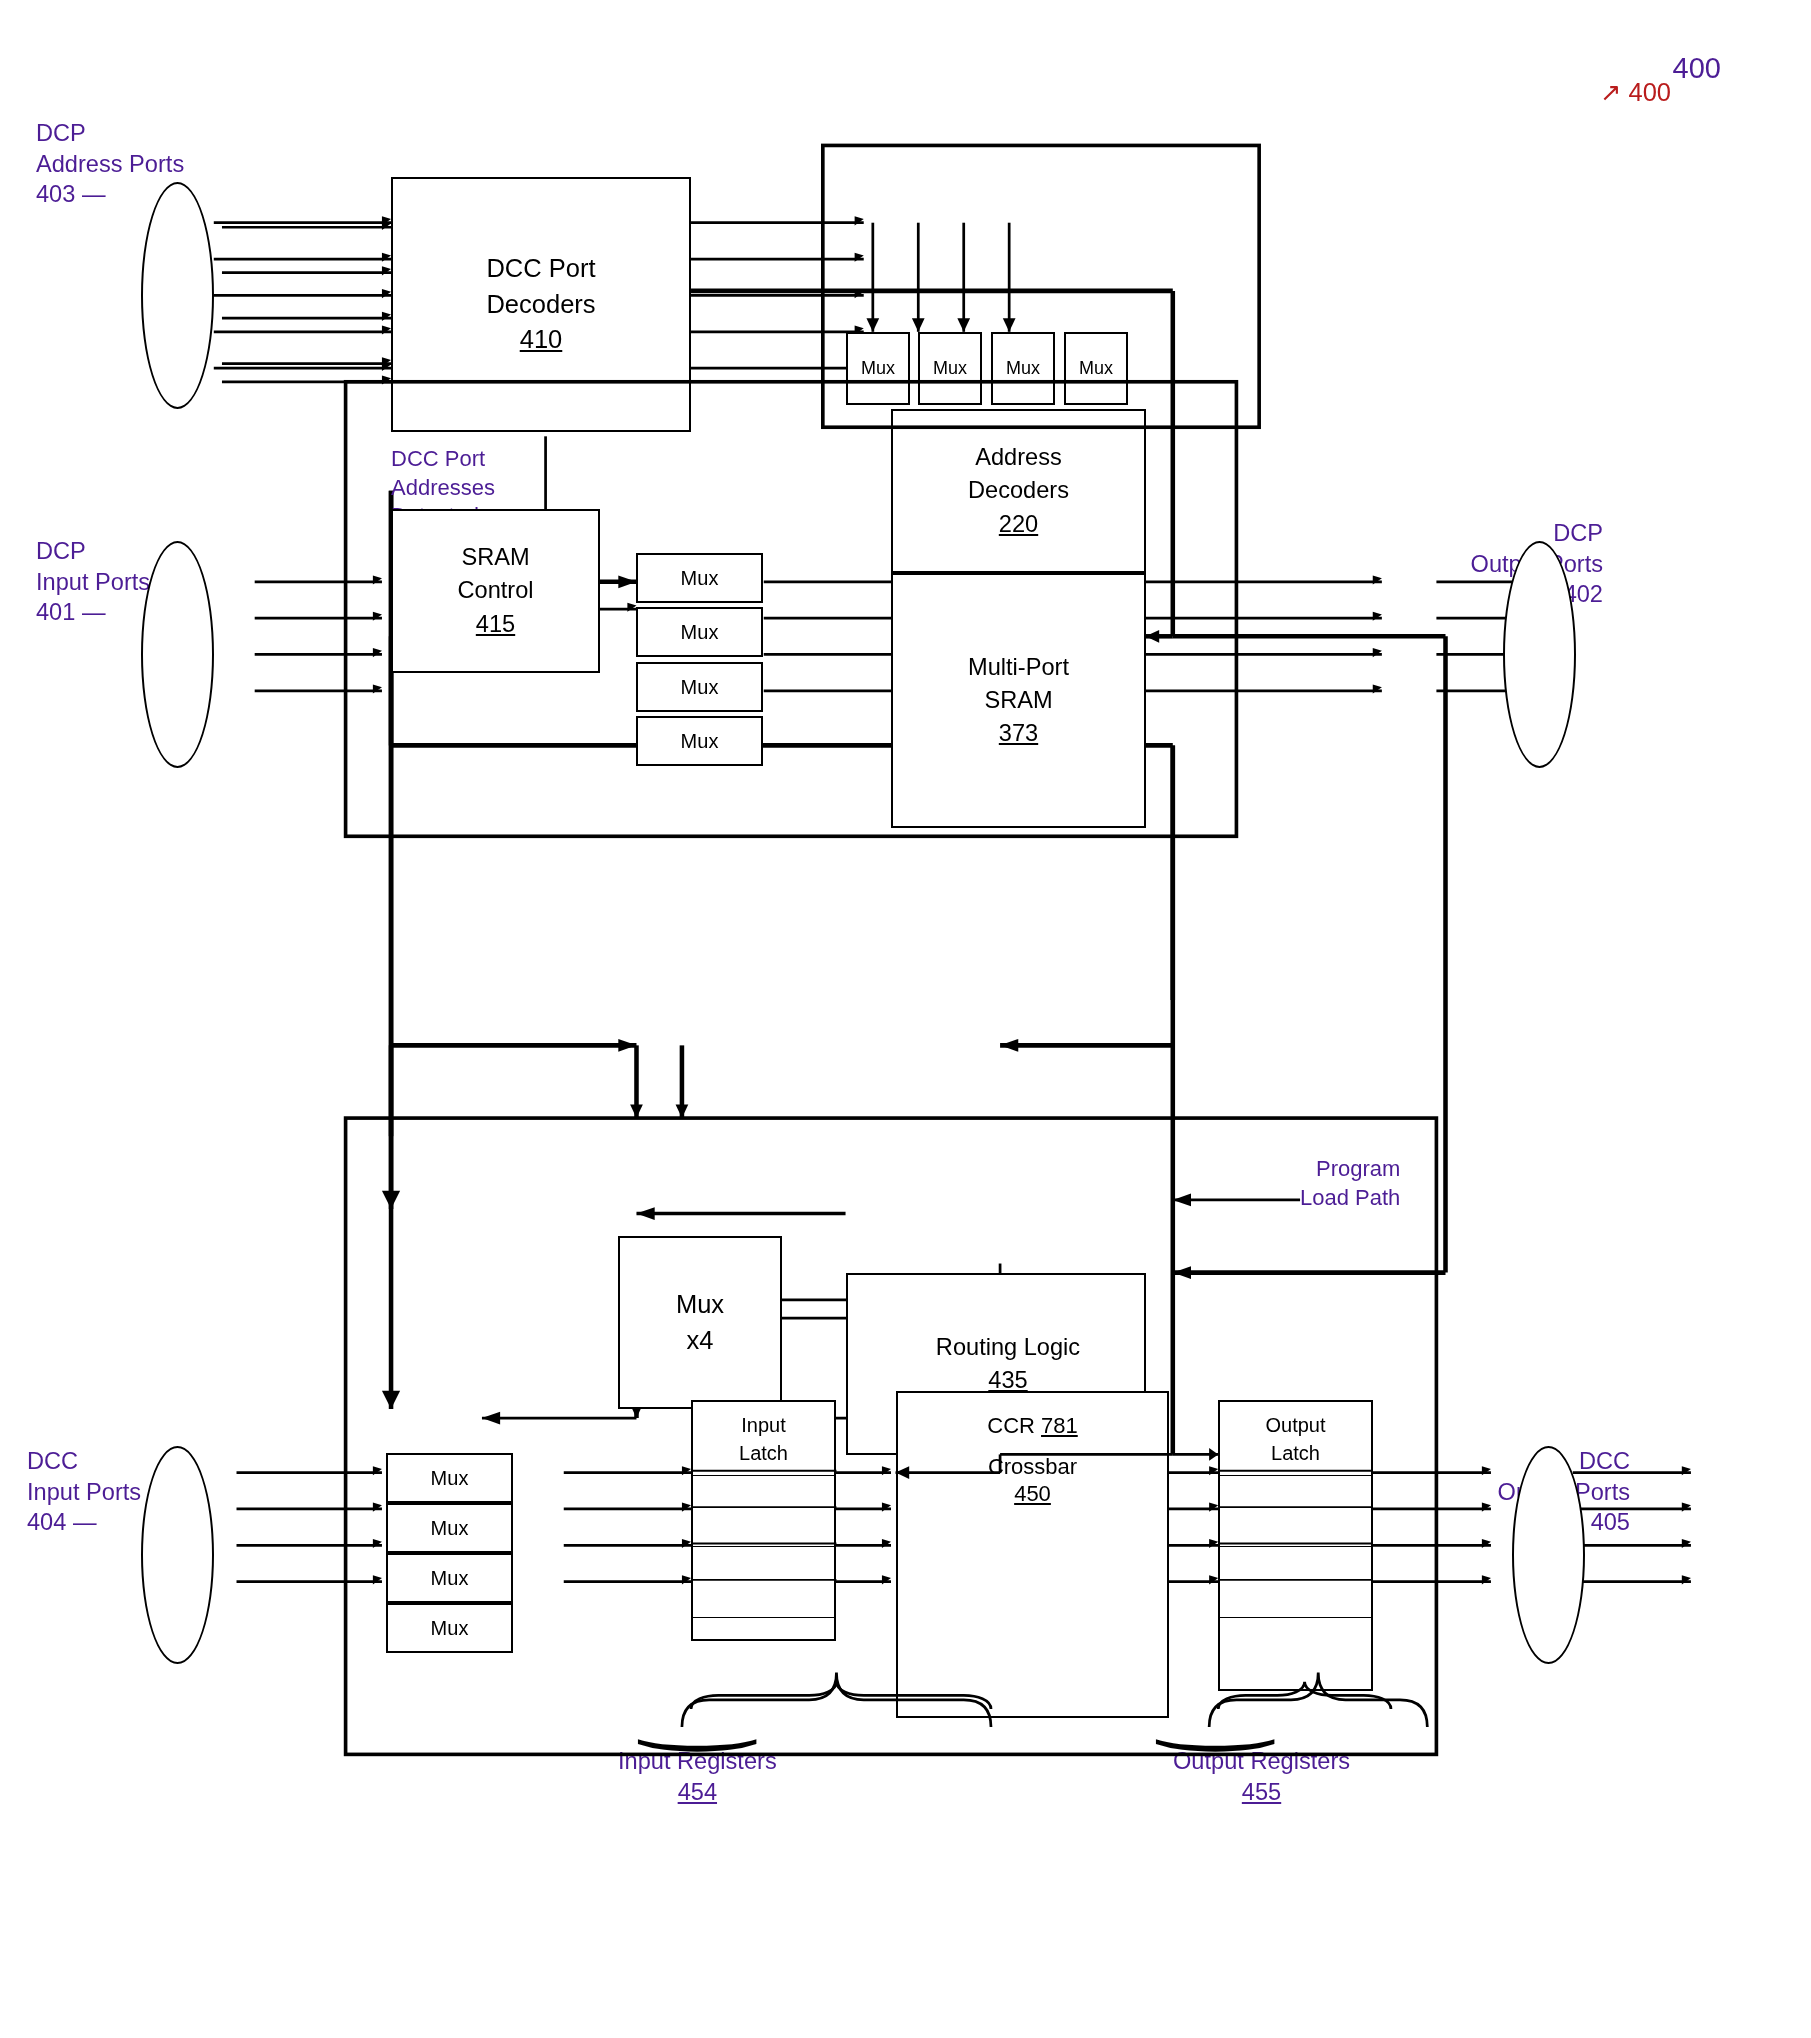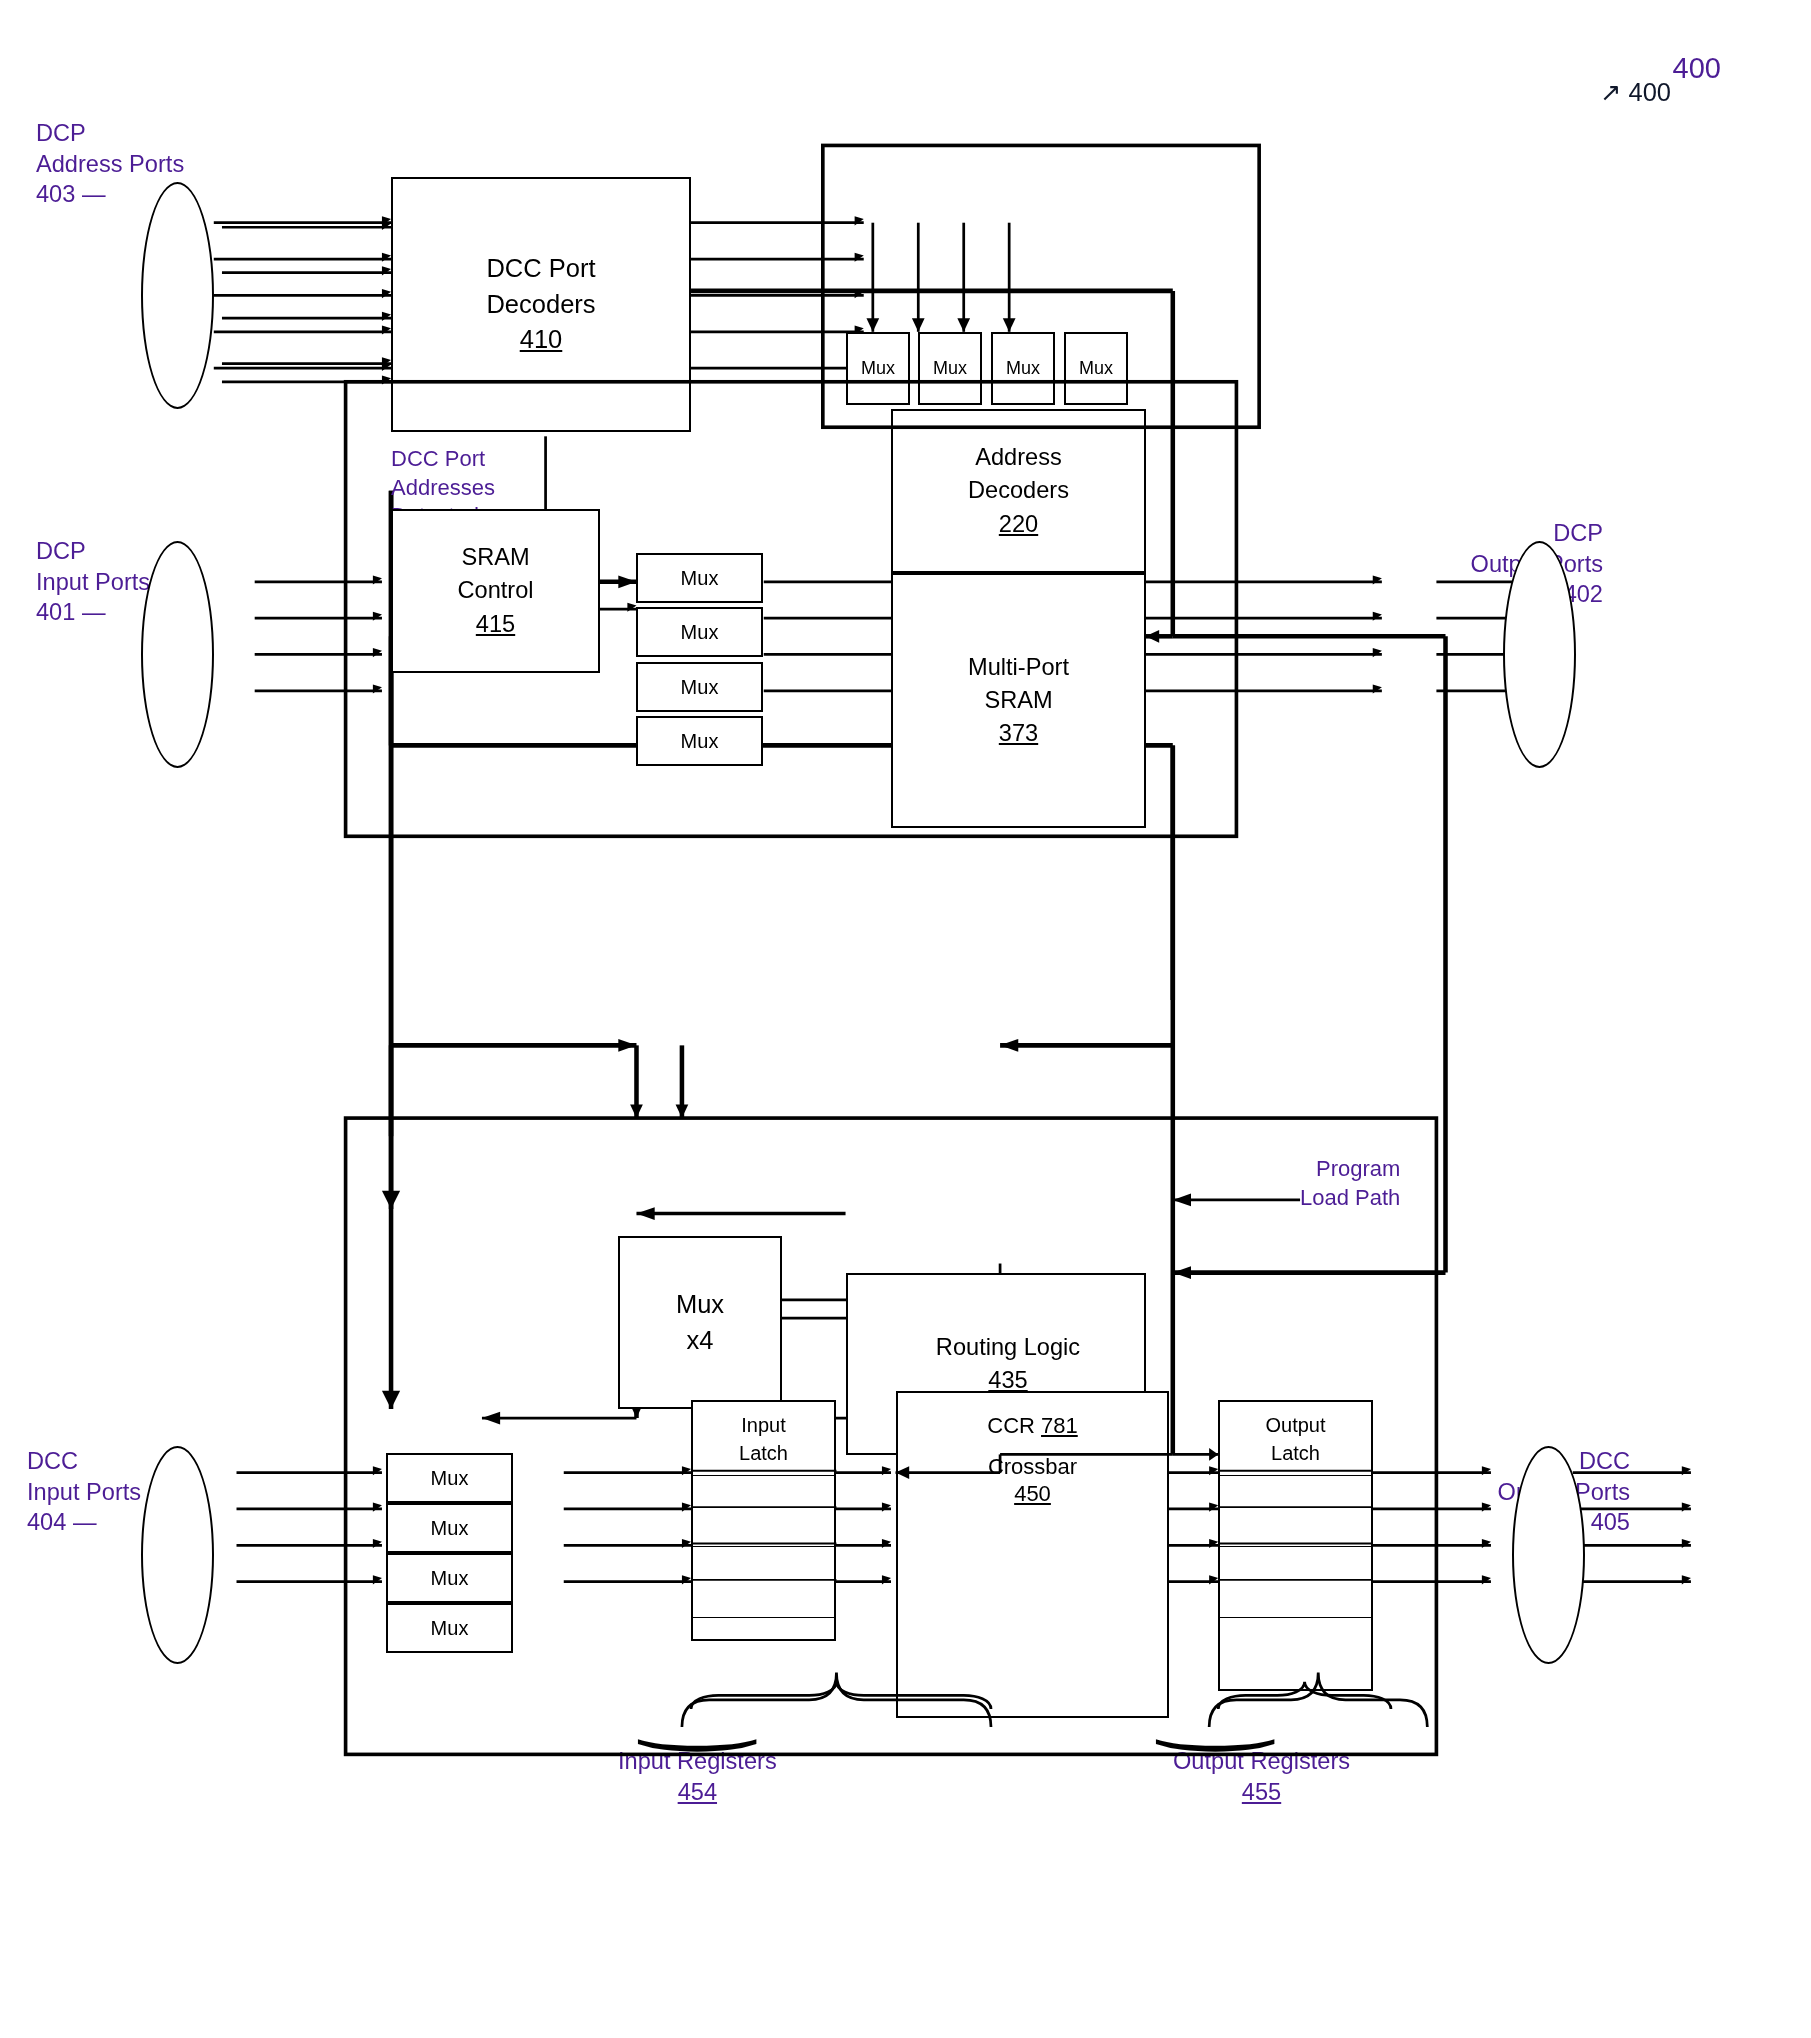--- a/index.html
+++ b/index.html
@@ -235,21 +235,21 @@
     <line x1="820" y1="1430" x2="1020" y2="1430" stroke="#000" stroke-width="3"></line>
     <polygon points="1020,1430 1010,1423 1010,1437" fill="#000"></polygon>
 
     <line x1="600" y1="480" x2="600" y2="660" stroke="#000" stroke-width="3"></line>
     <polygon points="600,660 593,645 607,645" fill="#000"></polygon>
 
   </svg>
 
   <div class="label" style="top:50px; right:91px; font-size:29px;">400</div>
 
-  <div style="position:absolute;top:77px;right:141px;font-size:25.5px;color:#0f172a;">↗ 400</div>
+  <div style="position:absolute;top:77px;right:141px;font-size:25.5px;color:#b91c1c;">↗ 400</div>
 
   <div class="label" style="top:118px; left:36px; text-align:left;">
     DCP<br>Address Ports<br>403 —
   </div>
 
   <div class="ellipse" style="top:182px; left:141px; width:73px; height:227px;"></div>
 
   <div class="box" style="top:177px; left:391px; width:300px; height:255px; font-size:25.5px;">
     <span>DCC Port<br>Decoders</span>
     <span class="underline">410</span>

